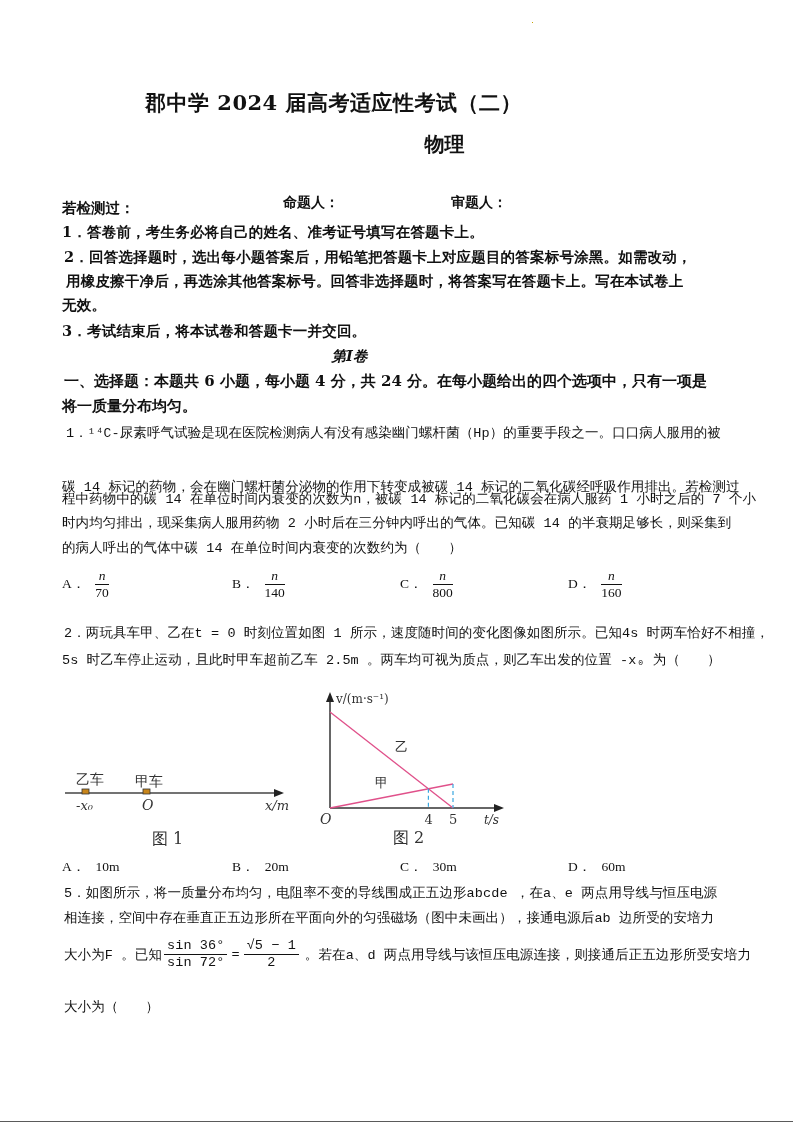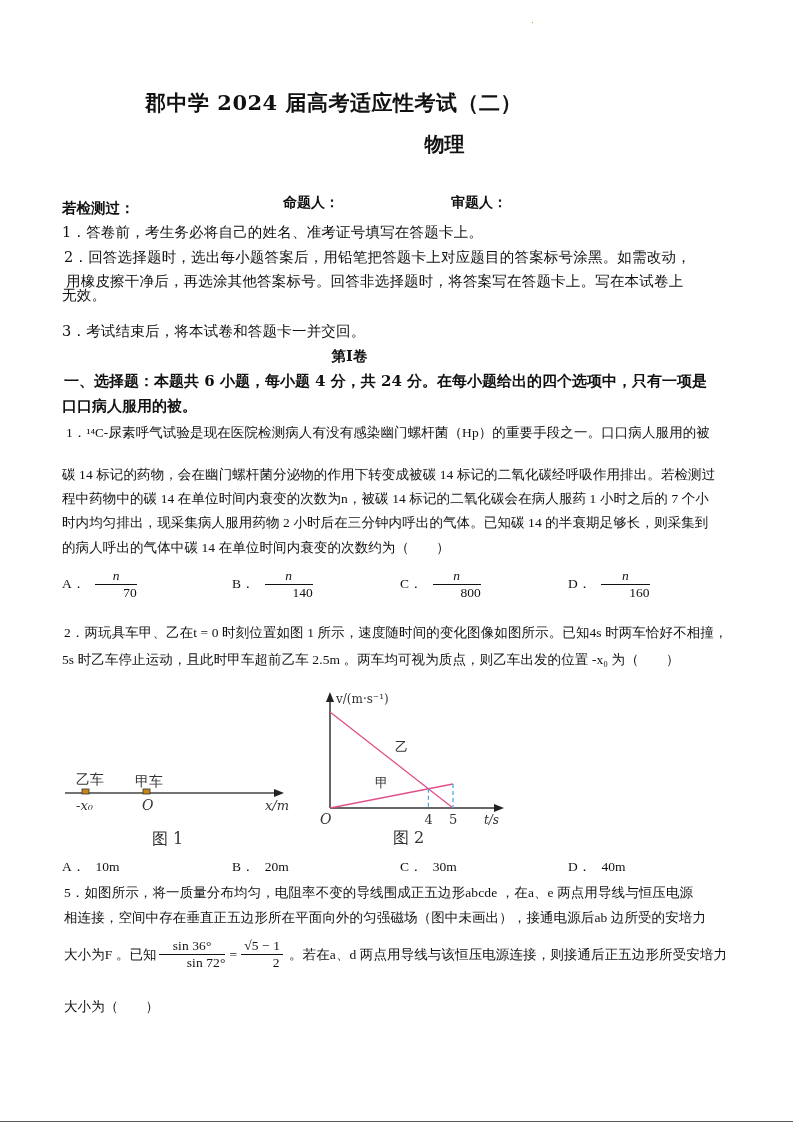--- a/index.html
+++ b/index.html
@@ -3,56 +3,56 @@
 <meta charset="utf-8">
 <style>
   html, body { margin: 0; padding: 0; background: #ffffff; }
   body { width: 793px; height: 1122px; position: relative; overflow: hidden;
          font-family: "DejaVu Serif", "Liberation Serif", serif; color: #111; }
   .abs { position: absolute; white-space: nowrap; }
   .title { left: 0; width: 667px; text-align: center; top: 89px; font-size: 21px; font-weight: bold; letter-spacing: 0.5px; }
   .subject { left: 0; width: 793px; text-align: center; top: 131px; font-size: 20px; font-weight: bold; padding-left: 48px; }
   .authors { top: 174px; font-size: 14px; font-weight: bold; margin-top: 20px; }
   .notes-h { left: 62px; top: 199px; font-size: 14.5px; font-weight: bold; }
-  .note { left: 62px; font-size: 14.5px; font-weight: normal; letter-spacing: 0.2px; }
-  .sec { left: 0; width: 699px; text-align: center; top: 347px; font-size: 14.5px; font-weight: bold; }
+  .note { left: 62px; font-size: 14.5px; font-weight: bold; letter-spacing: 0.2px; }
+  .sec { left: 0; width: 699px; text-align: center; top: 347px; font-size: 14.5px; font-weight: bold; font-style: italic; }
   .part { left: 62px; font-size: 15px; font-weight: bold; }
-  .q { left: 62px; font-size: 13.5px; font-family: Liberation Serif, serif; letter-spacing: 0.1px; }
+  .q { left: 62px; font-size: 13.5px; font-family: Liberation Mono, monospace; letter-spacing: 0.1px; }
   .opt { font-size: 13.5px; font-family: "Liberation Serif", serif; }
   .frac { display: inline-block; vertical-align: middle; text-align: center; margin-left: 10px; font-style: normal; }
   .frac .num { display: block; border-bottom: 1px solid #111; padding: 0 3px; font-style: italic; line-height: 16px; }
-  .frac .den { display: block; line-height: 16px; margin-left: 28px; }
+  .frac .den { display: block; line-height: 16px; }
   .bottom-line { position: absolute; left: 0; top: 1121px; width: 793px; height: 2px; background: #5a5a5a; }
   .dot { position: absolute; left: 532px; top: 22px; width: 1px; height: 1px; background: #c8a000; }
 </style>
 </head>
 <body>
 
 <div class="dot"></div>
 
 <div class="abs title">郡中学 2024 届高考适应性考试（二）</div>
 <div class="abs subject">物理</div>
 <div class="abs authors" style="left:283px">命题人：</div>
 <div class="abs authors" style="left:451px">审题人：</div>
 
 <div class="abs notes-h">若检测过：</div>
 <div class="abs note" style="top:223px">1．答卷前，考生务必将自己的姓名、准考证号填写在答题卡上。</div>
 <div class="abs note" style="top:248px;left:64px">2．回答选择题时，选出每小题答案后，用铅笔把答题卡上对应题目的答案标号涂黑。如需改动，</div>
 <div class="abs note" style="top:272px;left:66px">用橡皮擦干净后，再选涂其他答案标号。回答非选择题时，将答案写在答题卡上。写在本试卷上</div>
-<div class="abs note" style="top:286px">无效。</div>
+<div class="abs note" style="top:296px">无效。</div>
 <div class="abs note" style="top:322px">3．考试结束后，将本试卷和答题卡一并交回。</div>
 
 <div class="abs sec">第Ⅰ卷</div>
 <div class="abs part" style="top:372px;left:64px">一、选择题：本题共 6 小题，每小题 4 分，共 24 分。在每小题给出的四个选项中，只有一项是</div>
-<div class="abs part" style="top:397px">口口病人服用的被。</div>
+<div class="abs part" style="top:397px">将一质量分布均匀。</div>
 
 <div class="abs q" style="top:424px;left:66px">
   <span>1．</span><span style="font-size:13px">¹⁴C</span><span>-尿素呼气试验是现在医院检测病人有没有感染幽门螺杆菌（Hp）的重要手段之一。口口病人服用的被</span>
 </div>
-<div class="abs q" style="top:466px">碳 14 标记的药物，会在幽门螺杆菌分泌物的作用下转变成被碳 14 标记的二氧化碳经呼吸作用排出。若检测过</div>
+<div class="abs q" style="top:478px">碳 14 标记的药物，会在幽门螺杆菌分泌物的作用下转变成被碳 14 标记的二氧化碳经呼吸作用排出。若检测过</div>
 <div class="abs q" style="top:490px">程中药物中的碳 14 在单位时间内衰变的次数为n，被碳 14 标记的二氧化碳会在病人服药 1 小时之后的 7 个小</div>
 <div class="abs q" style="top:514px">时内均匀排出，现采集病人服用药物 2 小时后在三分钟内呼出的气体。已知碳 14 的半衰期足够长，则采集到</div>
 <div class="abs q" style="top:539px">的病人呼出的气体中碳 14 在单位时间内衰变的次数约为（　　）</div>
 
 <div class="abs opt" style="top:568px;left:62px">
   <span>A．</span><span class="frac"><span class="num">n</span><span class="den">70</span></span>
 </div>
 <div class="abs opt" style="top:568px;left:232px">
   <span>B．</span><span class="frac"><span class="num">n</span><span class="den">140</span></span>
 </div>
@@ -94,21 +94,21 @@
   <text id="t5" y="136" font-size="13" fill="#333" x="129">5</text>
   <text x="164" y="136" font-size="12" font-style="italic" fill="#333">t/s</text>
   <text x="75" y="63" font-size="13" fill="#333">乙</text>
   <text x="55" y="99" font-size="13" fill="#333">甲</text>
   <text x="73" y="155" font-size="16" fill="#333">图 2</text>
 </svg>
 
 <div class="abs opt" style="top:858px;left:62px"><span>A．</span>&nbsp;&nbsp;&nbsp;<span>10m</span></div>
 <div class="abs opt" style="top:858px;left:232px"><span>B．</span>&nbsp;&nbsp;&nbsp;<span>20m</span></div>
 <div class="abs opt" style="top:858px;left:400px"><span>C．</span>&nbsp;&nbsp;&nbsp;<span>30m</span></div>
-<div class="abs opt" style="top:858px;left:568px"><span>D．</span>&nbsp;&nbsp;&nbsp;<span>40m</span></div>
+<div class="abs opt" style="top:858px;left:568px"><span>D．</span>&nbsp;&nbsp;&nbsp;<span>60m</span></div>
 
 <div class="abs q" style="top:884px;left:64px">5．如图所示，将一质量分布均匀，电阻率不变的导线围成正五边形abcde ，在a、e 两点用导线与恒压电源</div>
 <div class="abs q" style="top:909px;left:64px">相连接，空间中存在垂直正五边形所在平面向外的匀强磁场（图中未画出），接通电源后ab 边所受的安培力</div>
 <div class="abs q" style="top:938px;left:64px">
   <span style="vertical-align:middle">大小为F 。已知</span><span class="frac" style="margin-left:2px"><span class="num" style="font-style:normal">sin 36°</span><span class="den">sin 72°</span></span><span style="vertical-align:middle;margin:0 4px">=</span><span class="frac" style="margin-left:0"><span class="num" style="font-style:normal">√5 − 1</span><span class="den">2</span></span><span style="vertical-align:middle;margin-left:6px">。若在a、d 两点用导线与该恒压电源连接，则接通后正五边形所受安培力</span>
 </div>
 <div class="abs q" style="top:998px;left:64px">大小为（　　）</div>
 
 <div class="bottom-line"></div>
 

